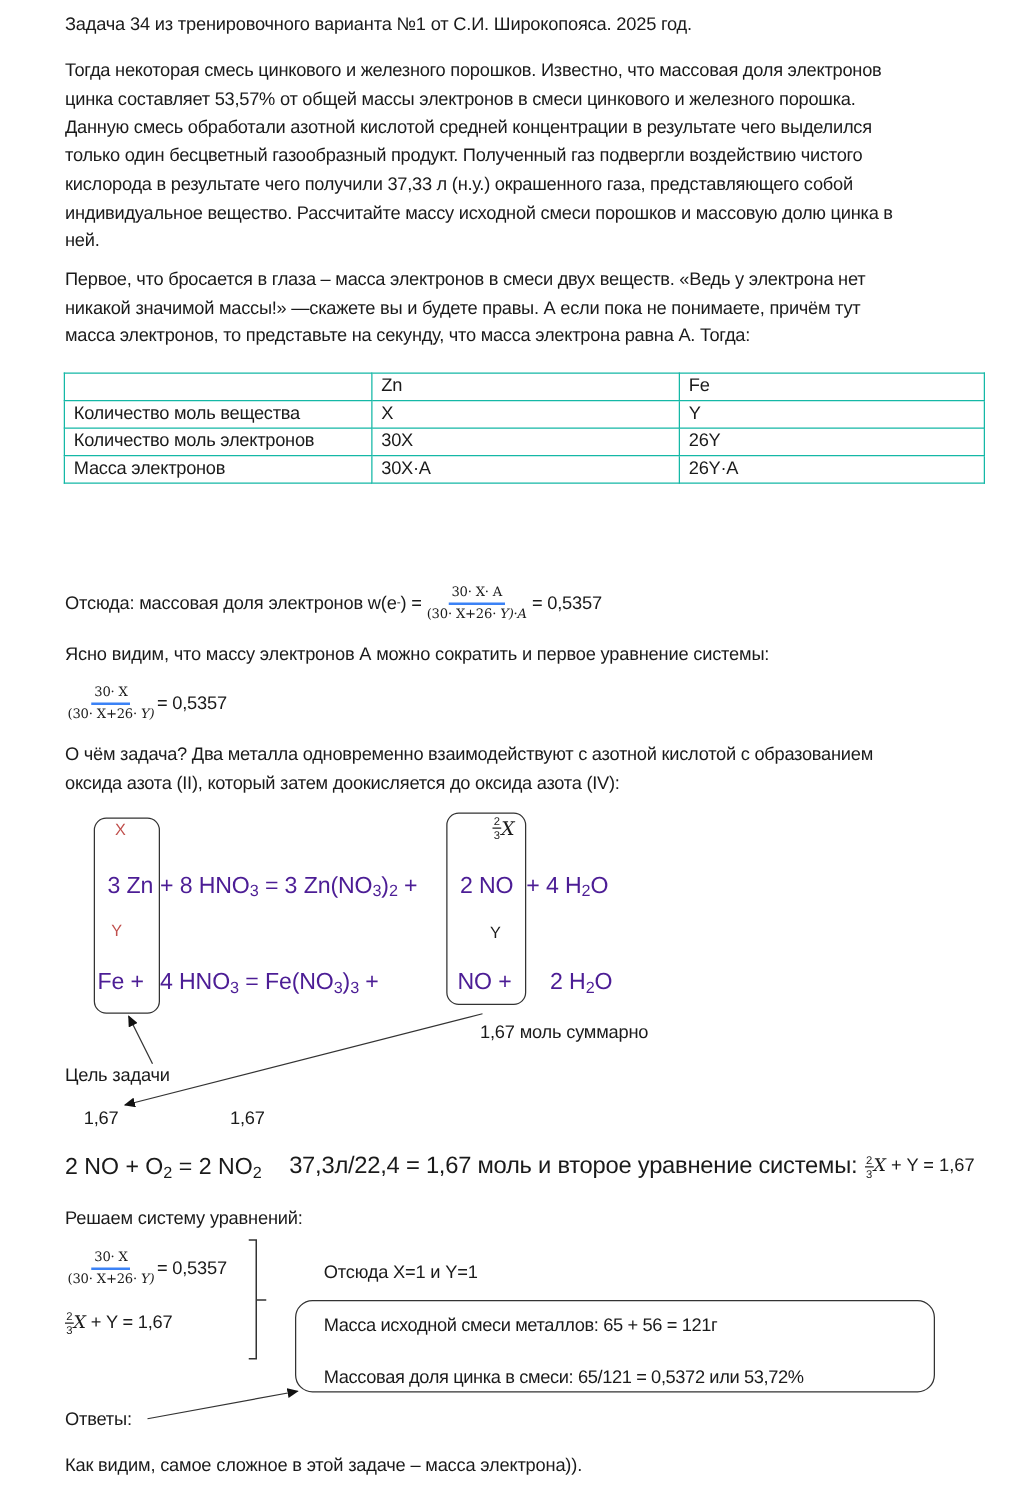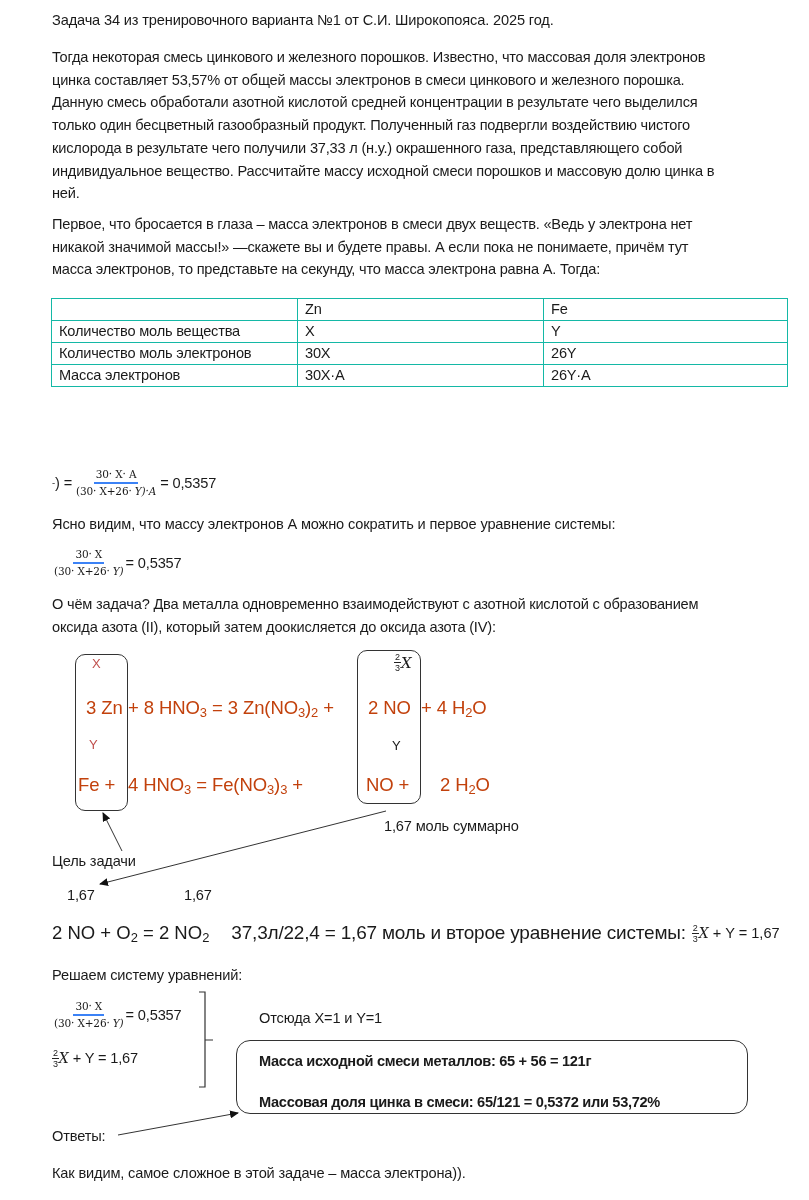--- a/index.html
+++ b/index.html
@@ -29,27 +29,27 @@
   
   .frac { display: inline-flex; flex-direction: column; align-items: center; vertical-align: middle; font-family: "DejaVu Serif", "Liberation Serif", serif; font-size: 10.5px; line-height: 13px; }
   .frac .num { padding: 0 2px 1px; border-bottom: 2px solid #3b82f6; }
   .frac .den { padding: 1px 2px 0; font-style: normal; }
   .frac .den i { font-style: italic; }
   .sfrac { display: inline-flex; flex-direction: column; align-items: center; vertical-align: middle; font-size: 9px; line-height: 10px; }
   .sfrac .num { border-bottom: 1px solid #222; padding: 0 1px; }
   .mvar { font-family: "DejaVu Serif", "Liberation Serif", serif; font-style: italic; }
 
   
-  .eq { position: absolute; font-size: 18.5px; letter-spacing: -0.1px; white-space: nowrap; color: #c2410c; }
+  .eq { position: absolute; font-size: 18.5px; letter-spacing: -0.1px; white-space: nowrap; color: #4c1d95; }
   .red { color: #c0504d; font-size: 13px; position: absolute; }
   .box { position: absolute; border: 1.5px solid #333; border-radius: 10px; }
   sub { font-size: 70%; vertical-align: -3px; line-height: 0; }
   sup { font-size: 65%; line-height: 0; }
 
-  .bold { font-weight: bold; }
+  .bold { font-weight: normal; }
   svg.overlay { position: absolute; left: 0; top: 0; width: 809px; height: 1200px; pointer-events: none; }
 </style>
 </head>
 <body>
 
 <div class="abs txt" style="left:52px; top:9px; white-space:nowrap;">Задача 34 из тренировочного варианта №1 от С.И. Широкопояса. 2025 год.</div>
 
 <div class="para" style="top:46px;">
   <span class="line">Тогда некоторая смесь цинкового и железного порошков. Известно, что массовая доля электронов</span>
   <span class="line">цинка составляет 53,57% от общей массы электронов в смеси цинкового и железного порошка.</span>
@@ -85,20 +85,21 @@
   </tr>
   <tr>
     <td class="c0">Масса электронов</td>
     <td class="c1">30X·A</td>
     <td class="c2">26Y·A</td>
   </tr>
 </tbody>
   </table>
 
 <div class="abs txt" style="left:52px; top:468px; white-space:nowrap; display:flex; align-items:center;">
+  <span>Отсюда: массовая доля электронов w(e</span>
     <sup>-</sup>
     <span>) =</span>
   <span class="frac" style="margin:0 2px;">
     <span class="num">30· X· A</span>
     <span class="den"><span>(30· X+26· </span><i>Y)·A</i></span>
   </span>
   <span>= 0,5357</span>
 </div>
 
 <div class="abs txt" style="left:52px; top:513px; white-space:nowrap;">Ясно видим, что массу электронов А можно сократить и первое уравнение системы:</div>

